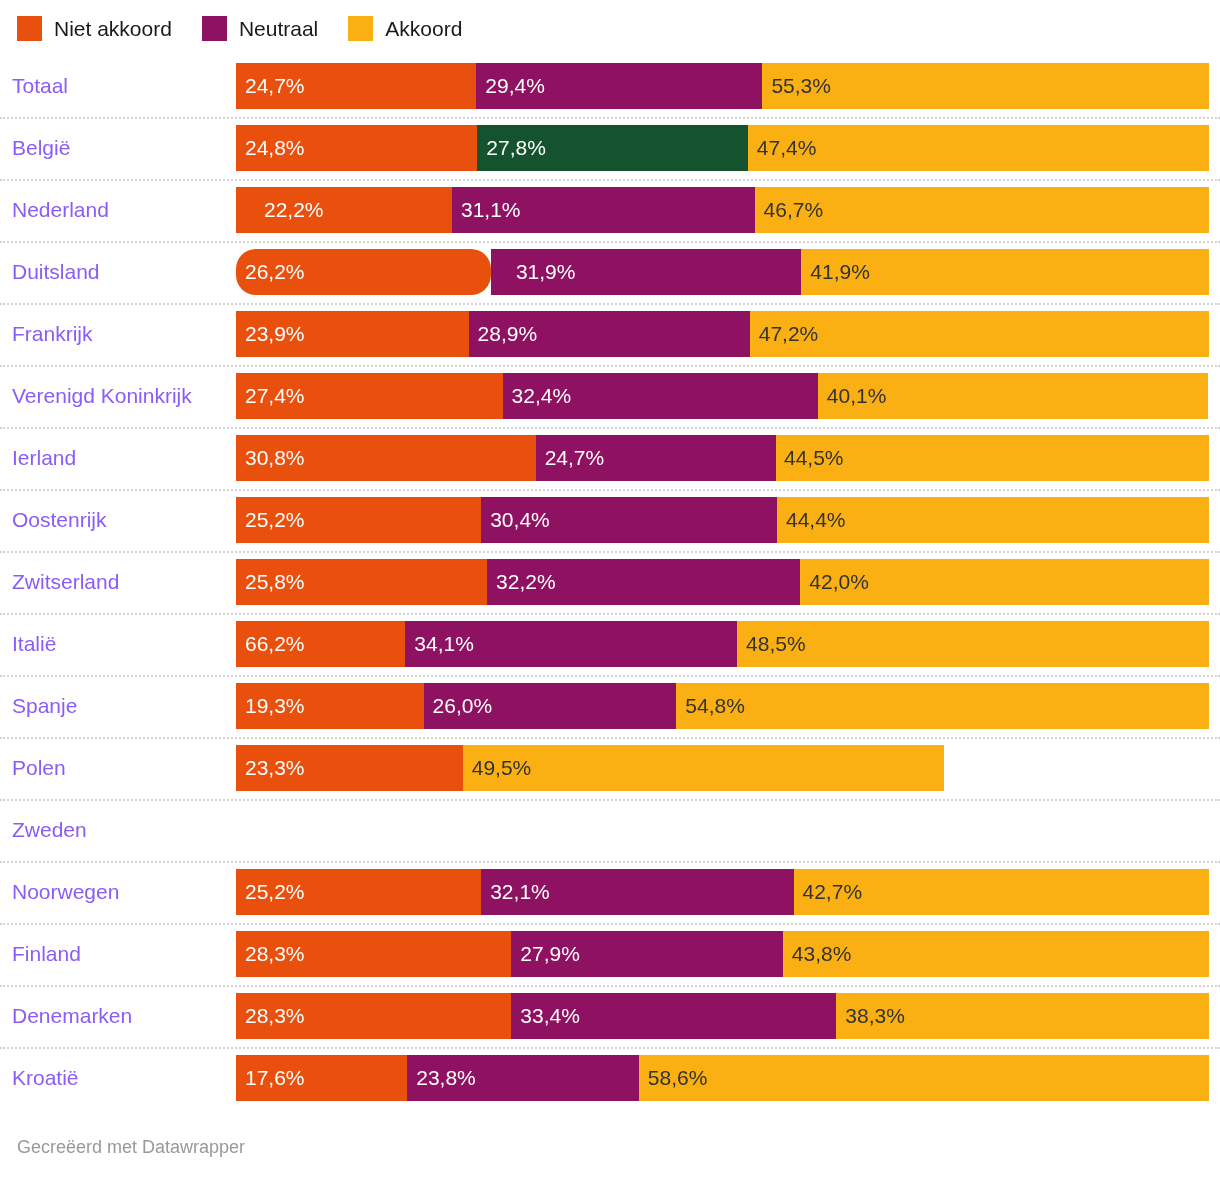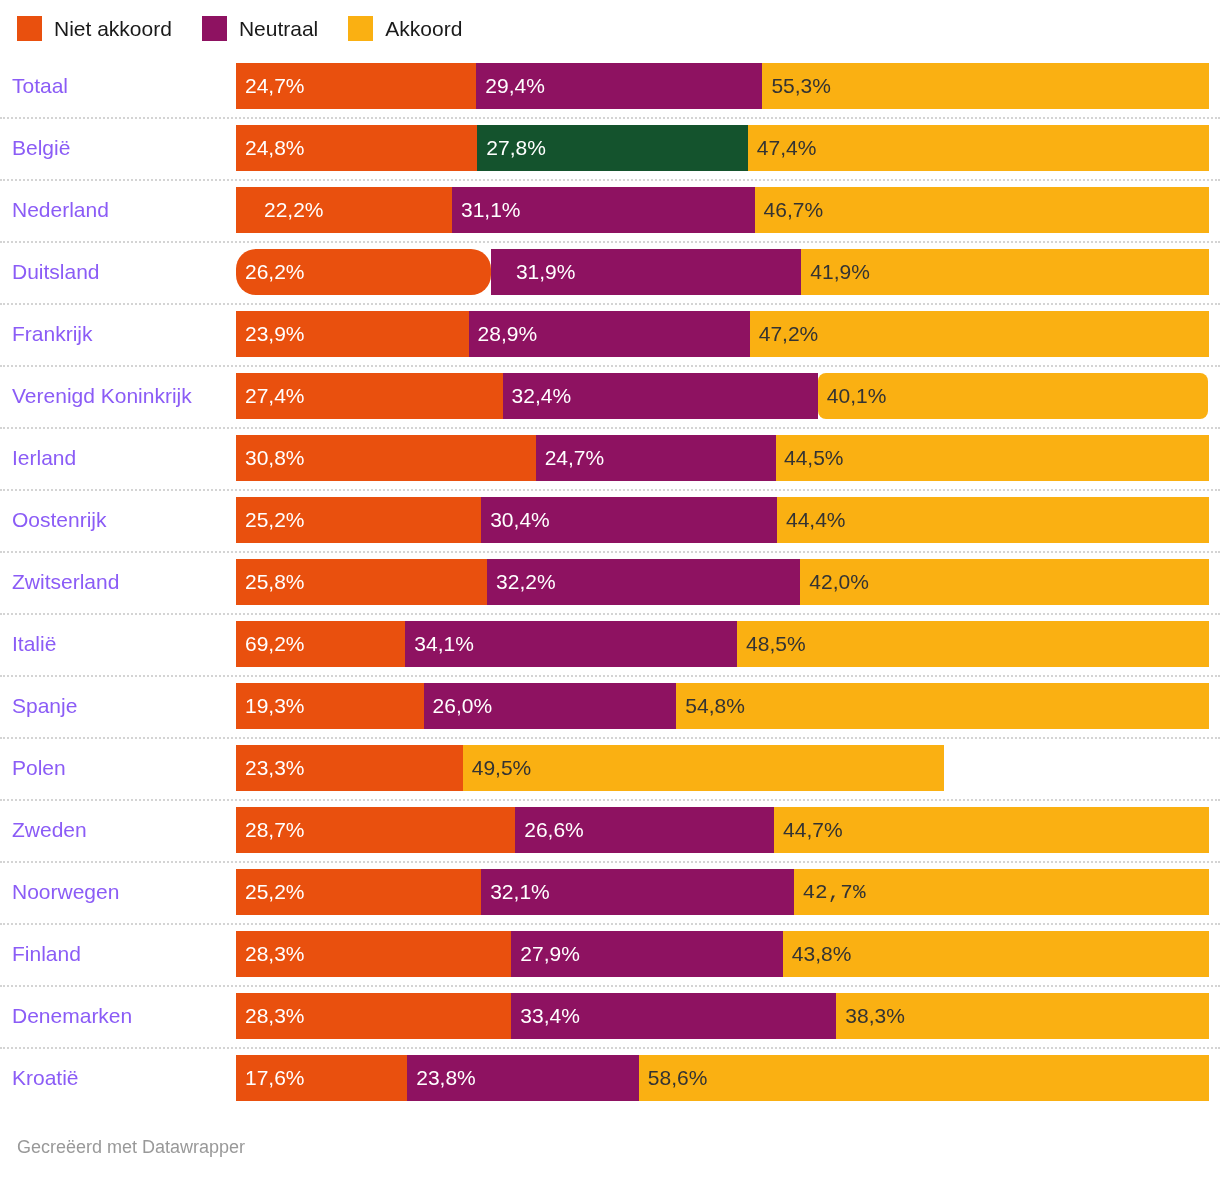--- a/index.html
+++ b/index.html
@@ -202,21 +202,21 @@
     <div class="row">
       <div class="row-sep"></div>
       <div class="row-label">Verenigd Koninkrijk</div>
       <div class="bar-track">
         <div class="seg seg-neg" style="width: 27.4%; background: rgb(233, 80, 14);">
           <span>27,4%</span>
         </div>
         <div class="seg seg-neu" style="width: 32.4%; background: rgb(142, 18, 97);">
           <span>32,4%</span>
         </div>
-        <div class="seg seg-pos" style="width: 40.1%; background: rgb(250, 176, 18); border-radius: 8px;">
+        <div class="seg seg-pos" style="width: 40.1%; background: rgb(250, 176, 18);">
           <span>40,1%</span>
         </div>
       </div>
     </div>
     <div class="row">
       <div class="row-sep"></div>
       <div class="row-label">Ierland</div>
       <div class="bar-track">
         <div class="seg seg-neg" style="width: 30.8%; background: rgb(233, 80, 14);">
           <span>30,8%</span>
@@ -257,21 +257,21 @@
         <div class="seg seg-pos" style="width: 42%; background: rgb(250, 176, 18);">
           <span>42,0%</span>
         </div>
       </div>
     </div>
     <div class="row">
       <div class="row-sep"></div>
       <div class="row-label">Italië</div>
       <div class="bar-track">
         <div class="seg seg-neg" style="width: 17.4%; background: rgb(233, 80, 14);">
-          <span>69,2%</span>
+          <span>66,2%</span>
         </div>
         <div class="seg seg-neu" style="width: 34.1%; background: rgb(142, 18, 97);">
           <span>34,1%</span>
         </div>
         <div class="seg seg-pos" style="width: 48.5%; background: rgb(250, 176, 18);">
           <span>48,5%</span>
         </div>
       </div>
     </div>
     <div class="row">
@@ -297,43 +297,32 @@
           <span>23,3%</span>
         </div>
         <div class="seg seg-pos" style="width: 49.5%; background: rgb(250, 176, 18);">
           <span>49,5%</span>
         </div>
       </div>
     </div>
     <div class="row">
       <div class="row-sep"></div>
       <div class="row-label">Zweden</div>
-      <div class="bar-track">
-        <div class="seg seg-neg" style="width: 28.7%; background: rgb(233, 80, 14);">
-          <span>28,7%</span>
-        </div>
-        <div class="seg seg-neu" style="width: 26.6%; background: rgb(142, 18, 97);">
-          <span>26,6%</span>
-        </div>
-        <div class="seg seg-pos" style="width: 44.7%; background: rgb(250, 176, 18);">
-          <span>44,7%</span>
-        </div>
-      </div>
     </div>
     <div class="row">
       <div class="row-sep"></div>
       <div class="row-label">Noorwegen</div>
       <div class="bar-track">
         <div class="seg seg-neg" style="width: 25.2%; background: rgb(233, 80, 14);">
           <span>25,2%</span>
         </div>
         <div class="seg seg-neu" style="width: 32.1%; background: rgb(142, 18, 97);">
           <span>32,1%</span>
         </div>
-        <div class="seg seg-pos" style="width: 42.7%; background: rgb(250, 176, 18); font-family: Liberation Mono, monospace;">
+        <div class="seg seg-pos" style="width: 42.7%; background: rgb(250, 176, 18);">
           <span>42,7%</span>
         </div>
       </div>
     </div>
     <div class="row">
       <div class="row-sep"></div>
       <div class="row-label">Finland</div>
       <div class="bar-track">
         <div class="seg seg-neg" style="width: 28.3%; background: rgb(233, 80, 14);">
           <span>28,3%</span>

